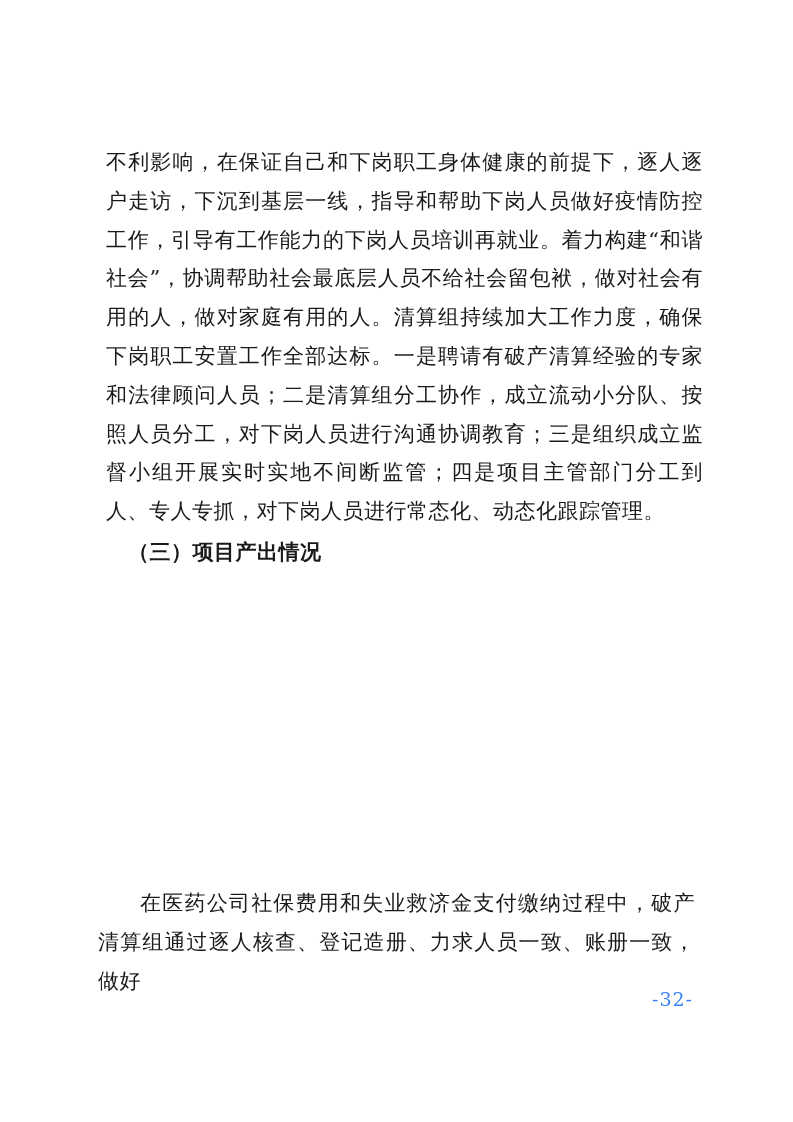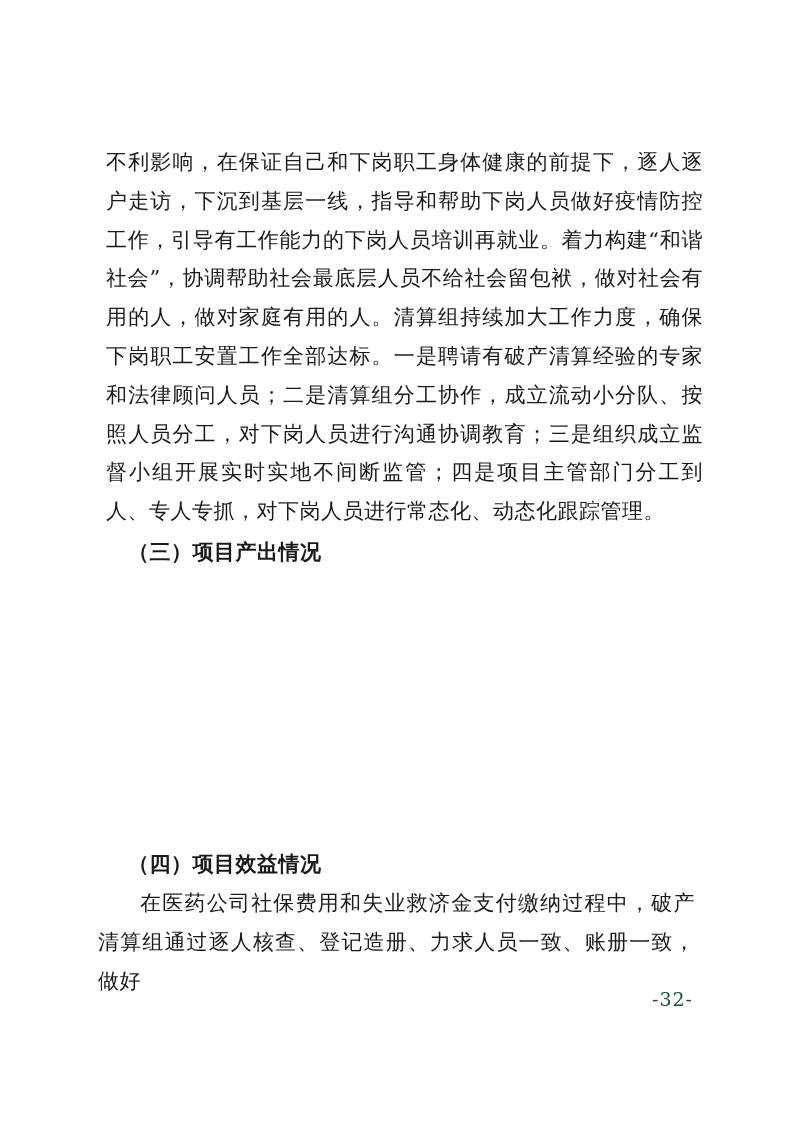--- a/index.html
+++ b/index.html
@@ -52,33 +52,32 @@
   .para-3 {
     top: 884px;
     text-indent: 2em;
   }
   .page-number {
     position: absolute;
     top: 988px;
     right: 100px;
     font-size: 19px;
     letter-spacing: 1px;
-    color: #14532d;
+    color: #3b82f6;
     font-family: "DejaVu Serif", "Liberation Serif", serif;
   }
 </style>
 </head>
 <body>
 
 <div class="page">
 
   <div class="text-block para-continuation">不利影响，在保证自己和下岗职工身体健康的前提下，逐人逐户走访，下沉到基层一线，指导和帮助下岗人员做好疫情防控工作，引导有工作能力的下岗人员培训再就业。着力构建“和谐社会”，协调帮助社会最底层人员不给社会留包袱，做对社会有用的人，做对家庭有用的人。清算组持续加大工作力度，确保下岗职工安置工作全部达标。一是聘请有破产清算经验的专家和法律顾问人员；二是清算组分工协作，成立流动小分队、按照人员分工，对下岗人员进行沟通协调教育；三是组织成立监督小组开展实时实地不间断监管；四是项目主管部门分工到人、专人专抓，对下岗人员进行常态化、动态化跟踪管理。</div>
 
   <div class="section-heading heading-3">（三）项目产出情况</div>
 
 
-  <div class="section-heading heading-4">（四）项目效益情况</div>
 
   <div class="text-block para-3">在医药公司社保费用和失业救济金支付缴纳过程中，破产清算组通过逐人核查、登记造册、力求人员一致、账册一致，做好</div>
 
   <div class="page-number">-32-</div>
 
 </div>
 
 </body></html>

